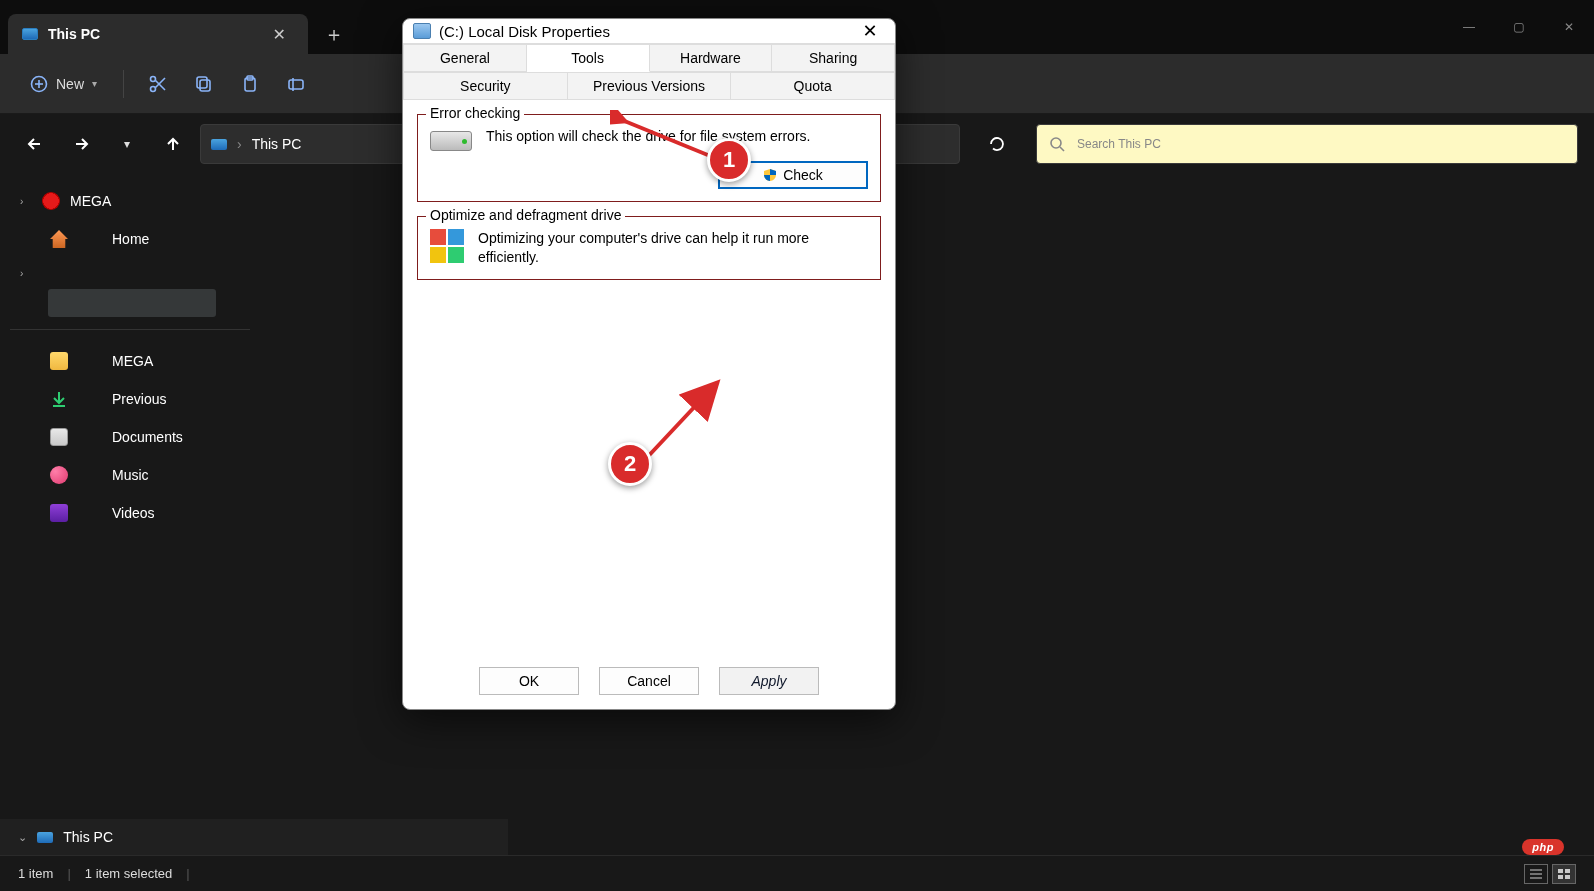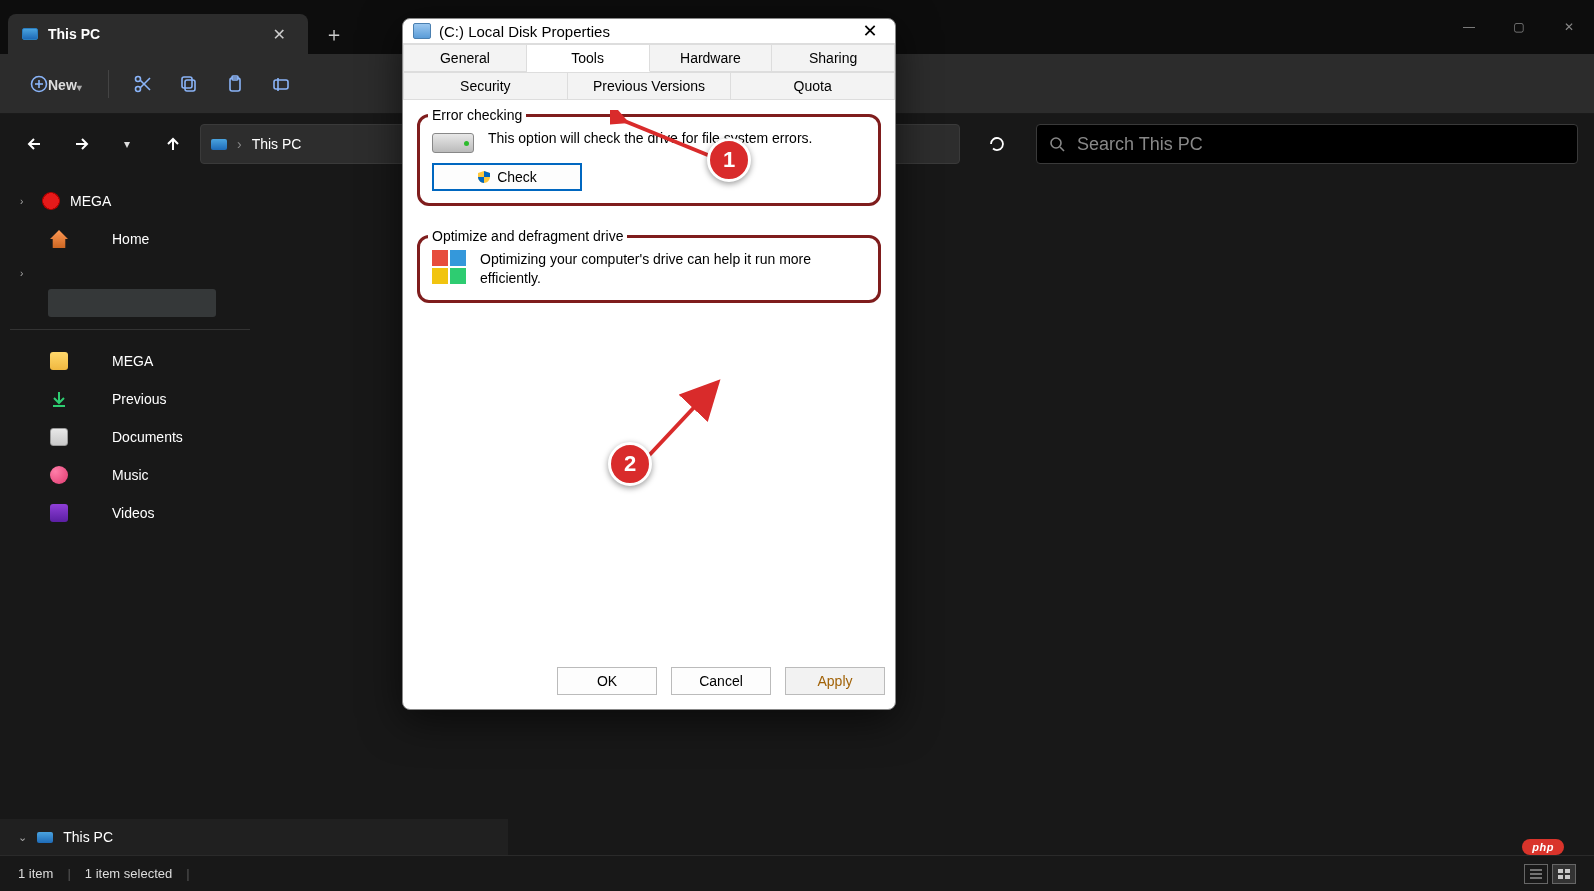--- a/index.html
+++ b/index.html
@@ -10,32 +10,32 @@
 .tab { display:flex; align-items:center; background:#2c2c2c; height:40px; margin-left:8px; margin-top:14px; border-radius:8px 8px 0 0; padding:0 14px; min-width:300px; position:relative; }
 .tab-icon { width:16px; height:12px; background:linear-gradient(#4aa3df,#1e6bb8); border:1px solid #2a7ec0; border-radius:2px; margin-right:10px; }
 .tab-title { color:#fff; font-size:14px; font-weight:600; flex:1; }
 .tab-close { color:#ccc; font-size:16px; padding:4px 8px; cursor:pointer; }
 .newtab { color:#ccc; font-size:20px; padding:0 16px; cursor:pointer; align-self:flex-end; height:40px; display:flex; align-items:center; }
 .win-controls { margin-left:auto; display:flex; }
 .winbtn { width:50px; height:40px; display:flex; align-items:center; justify-content:center; color:#888; font-size:12px; cursor:pointer; }
 
 
 .toolbar { height:60px; background:#2c2c2c; border-bottom:1px solid #1a1a1a; display:flex; align-items:center; padding:0 18px; gap:6px; }
-.tbtn { display:flex; align-items:flex-end; padding:8px 12px; color:#ddd; font-size:14px; border-radius:6px; cursor:pointer;font-weight:bold; }
+.tbtn { display:flex; align-items:center; gap:8px; padding:8px 12px; color:#ddd; font-size:14px; border-radius:6px; cursor:pointer; }
 .tbtn svg { stroke:#8ab4f8; }
 .tsep { width:1px; height:28px; background:#444; margin:0 8px; }
 .ticonbtn { width:40px; height:40px; display:flex; align-items:center; justify-content:center; cursor:pointer; }
 
 
 .nav-row { height:60px; background:#181818; display:flex; align-items:center; padding:0 16px; gap:8px; }
 .navicon { width:38px; height:38px; display:flex; align-items:center; justify-content:center; color:#ddd; cursor:pointer; }
 .address-bar { flex:0 0 760px; height:40px; background:#2d2d2d; border:1px solid #3a3a3a; border-radius:4px; display:flex; align-items:center; padding:0 10px; color:#fff; font-size:14px; gap:10px; }
 .address-bar .pc-icon { width:16px; height:11px; background:linear-gradient(#4aa3df,#1e6bb8); border-radius:2px; }
 .refresh { width:46px; height:38px; display:flex; align-items:center; justify-content:center; color:#ddd; cursor:pointer; margin-left:6px; }
-.search-box { flex:1; height:40px; background:#000000; border:1px solid #3a3a3a; border-radius:4px; display:flex; align-items:center; padding:0 12px; color:#888; font-size:18px; gap:12px; margin-left:8px; }
+.search-box { flex:1; height:40px; background:#fef9c3; border:1px solid #3a3a3a; border-radius:4px; display:flex; align-items:center; padding:0 12px; color:#888; font-size:12px; gap:12px; margin-left:8px; }
 
 
 .body-area { position:absolute; top:174px; left:0; right:0; bottom:36px; display:flex; background:#181818; }
 .sidebar { width:260px; background:#181818; padding:8px 0; overflow-y:auto; }
 .side-item { display:flex; align-items:center; gap:10px; padding:10px 20px; color:#fff; font-size:14px; cursor:pointer; }
 .side-item.indent { padding-left:50px;gap:44px; }
 .side-item.redact { margin-left:48px; width:168px; height:28px; background:#353839; border-radius:3px; }
 .side-item .chev { width:12px; color:#aaa; font-size:10px; }
 .side-hr { border:0; border-top:1px solid #333; margin:12px 10px; }
 .side-expand { position:absolute; left:0; bottom:0; width:508px; background:#202020; }
@@ -67,37 +67,37 @@
 .dlg-title-text { font-size:15px; color:#000; flex:1; }
 .dlg-close { width:30px; height:30px; display:flex; align-items:center; justify-content:center; font-size:18px; cursor:pointer; }
 
 .tab-rows { border-top:1px solid #ddd; }
 .tab-row { display:flex; }
 .dlg-tab { flex:1; text-align:center; padding:5px 0; font-size:14px; color:#000; background:#f3f3f3; border:1px solid #ddd; border-left:none; cursor:pointer; }
 .dlg-tab:first-child { border-left:1px solid #ddd; }
 .dlg-tab.active { background:#fff; border-bottom:1px solid #fff; font-weight:400; }
 
 .dlg-body { flex:1; padding:14px 14px 0 14px; }
-.group { border:3px solid #7f1d1d; border-radius:12px; padding:12px; margin-bottom:29px; position:relative; }
+.group { border:1px solid #7f1d1d; border-radius:0; padding:12px; margin-bottom:14px; position:relative; }
 .group-legend { position:absolute; top:-10px; left:8px; background:#fff; padding:0 4px; font-size:14px; color:#000; }
 .group-row { display:flex; gap:14px; align-items:flex-start; }
 .drive-icon { width:42px; height:20px; background:linear-gradient(#e8e8e8,#bbb); border:1px solid #888; border-radius:3px; margin-top:4px; position:relative; }
 .drive-icon::after { content:''; position:absolute; right:4px; top:7px; width:5px; height:5px; background:#2dbb2d; border-radius:50%; }
 .defrag-icon { width:34px; height:34px; display:grid; grid-template:1fr 1fr/1fr 1fr; gap:2px; }
 .defrag-icon span:nth-child(1){background:#e74c3c;} .defrag-icon span:nth-child(2){background:#3498db;}
 .defrag-icon span:nth-child(3){background:#f1c40f;} .defrag-icon span:nth-child(4){background:#2ecc71;}
 .group-text { font-size:14px; color:#000; flex:1; line-height:1.35; }
-.group-btns { display:flex; margin-top:10px; }
+.group-btns { display:flex; justify-content:flex-end; margin-top:10px; }
 .win-button { min-width:150px; height:28px; border:1px solid #aaa; background:#fdfdfd; font-size:14px; cursor:pointer; display:flex; align-items:center; justify-content:center; gap:6px; }
 .win-button.primary { border:2px solid #0067c0; }
 .shield-icon { width:14px; height:14px; }
 
-.dlg-footer { display:flex; gap:14px; justify-content:flex-end; padding:10px 10px 14px; }
+.dlg-footer { display:flex; gap:20px; justify-content:center; padding:10px 28px 14px; }
 .footer-btn { width:100px; height:28px; border:1px solid #bbb; background:#fdfdfd; font-size:14px; cursor:pointer; }
-.footer-btn:disabled { color:#a16207; background:#f2f2f2; }
+.footer-btn:disabled { color:#0f172a; background:#f2f2f2;font-style:italic; }
 
 
 .arrow { position:absolute; pointer-events:none; }
 .badge { position:absolute; width:44px; height:44px; border-radius:50%; background:#d92b2b; border:3px solid #fff; color:#fff; font-size:22px; font-weight:600; display:flex; align-items:center; justify-content:center; box-shadow:0 2px 6px rgba(0,0,0,0.4); pointer-events:none; }
 .watermark { position:absolute; right:30px; bottom:36px; background:#d9342b; color:#fff; font-size:11px; font-style:italic; font-weight:700; padding:2px 10px; border-radius:10px; letter-spacing:0.5px; }
 </style>
 </head>
 <body>
 
 <div class="titlebar">

